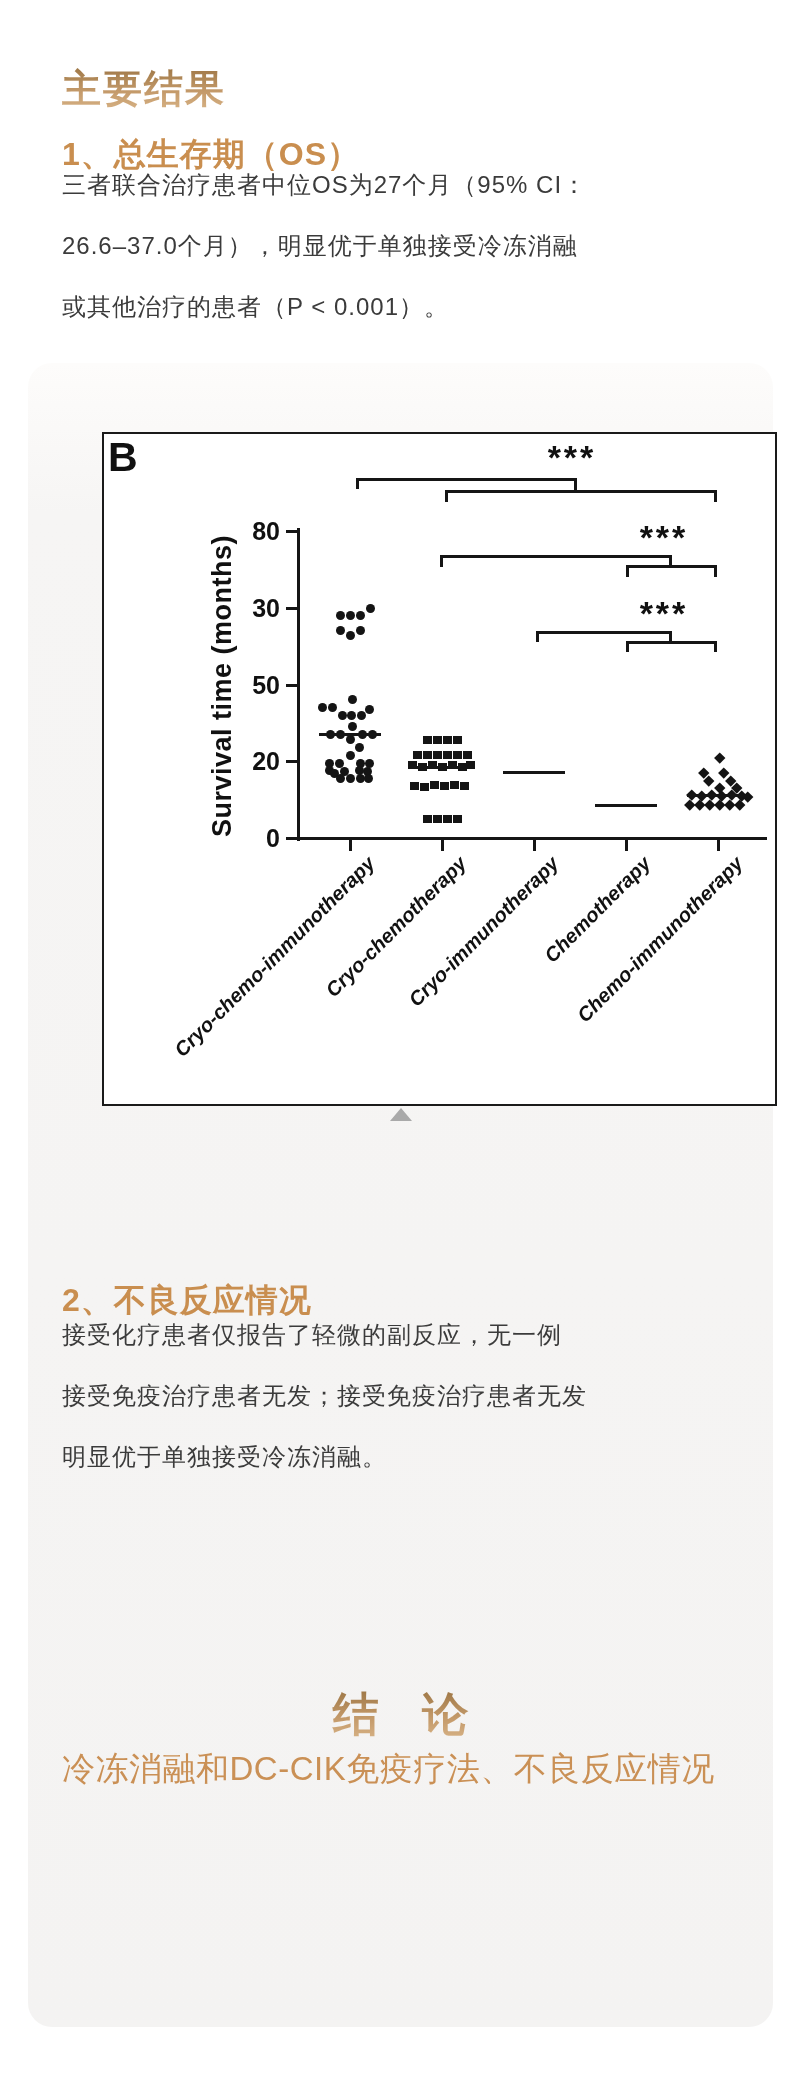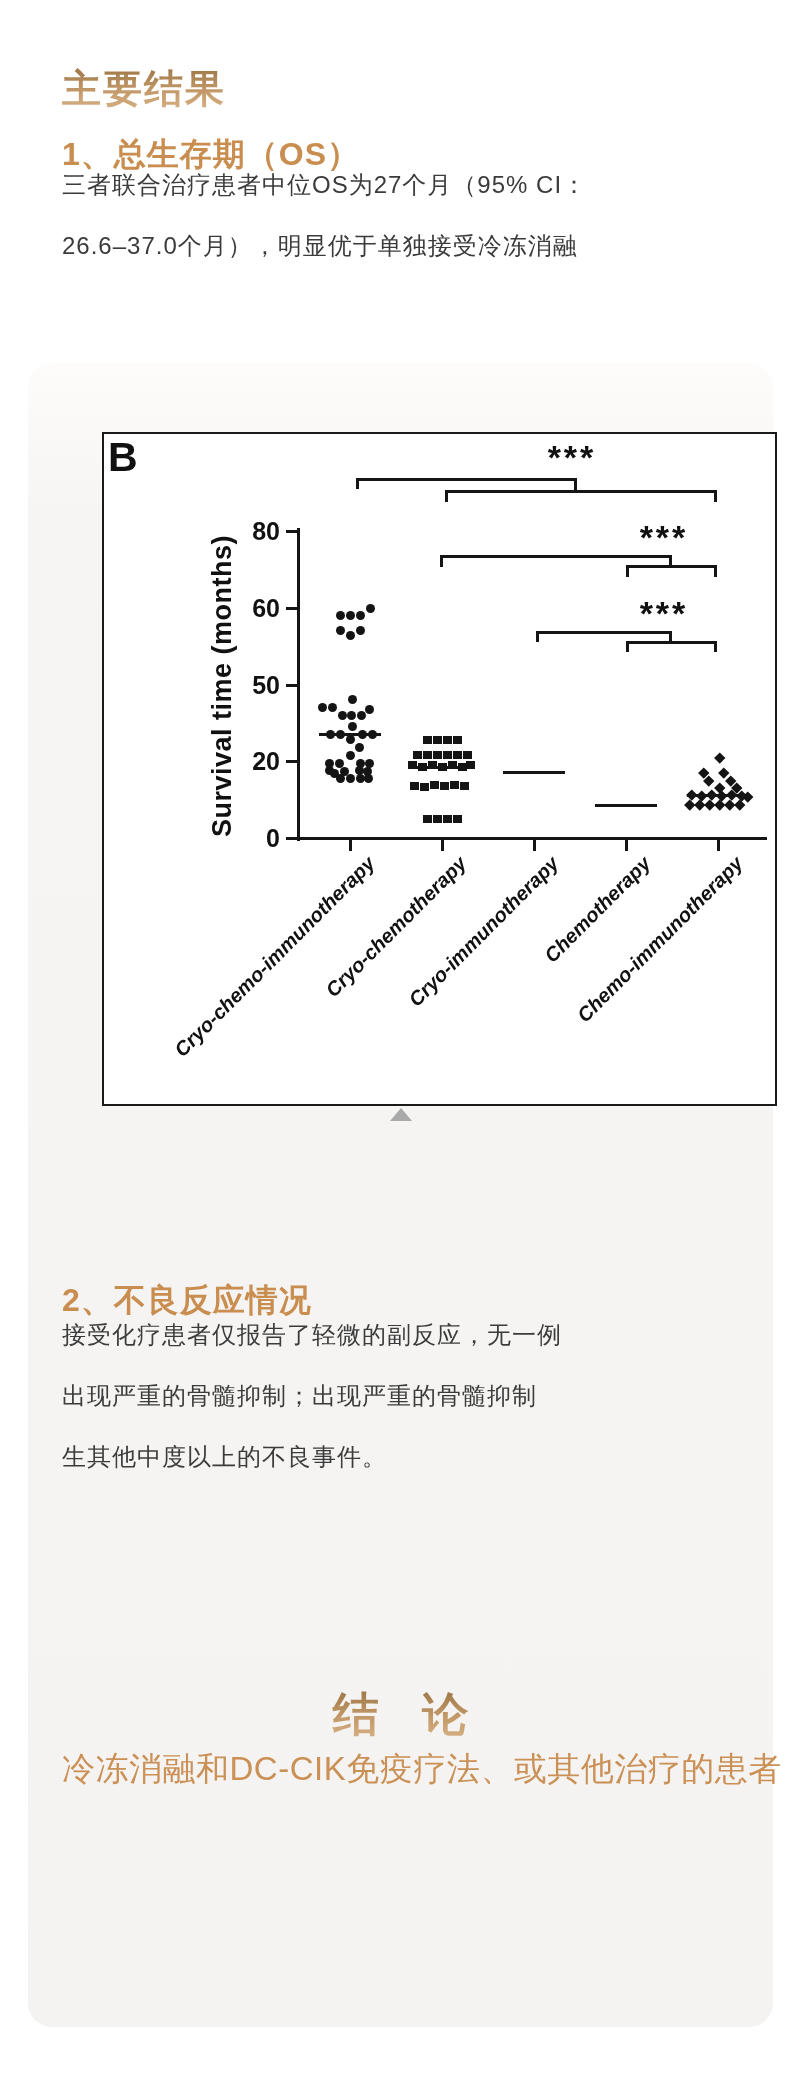--- a/index.html
+++ b/index.html
@@ -115,37 +115,38 @@
 
 <div class="page">
 
   <h1 class="page-title gold-serif">主要结果</h1>
 
   <h2 class="sec-heading" style="top:106px;">1、总生存期（OS）</h2>
 
   <div class="body-text" style="top:154px;">
     <div>三者联合治疗患者中位OS为27个月（95% CI：</div>
     <div>26.6–37.0个月），明显优于单独接受冷冻消融</div>
+    <div>或其他治疗的患者（P &lt; 0.001）。</div>
   </div>
 
   <div class="card">
 
     <figure class="chart-frame" id="chart-frame">
       <div class="panel-label">B</div>
       <div class="ylabel" id="chart-ylabel" style="left: 118px; top: 252px; transform: translate(-50%, -50%) rotate(-90deg);">Survival time (months)</div>
     <div class="seg" style="left: 193px; top: 94px; width: 3px; height: 313px; position: absolute;"></div>
         <div class="seg" style="left: 193px; top: 403px; width: 470px; height: 3px; position: absolute;"></div>
         <div class="seg" style="left: 182px; top: 403px; width: 11px; height: 3px; position: absolute;"></div>
         <div class="ytick-label" style="left: 126px; top: 390px; position: absolute;">0</div>
         <div class="seg" style="left: 182px; top: 326.25px; width: 11px; height: 3px; position: absolute;"></div>
         <div class="ytick-label" style="left: 126px; top: 313.25px; position: absolute;">20</div>
         <div class="seg" style="left: 182px; top: 249.5px; width: 11px; height: 3px; position: absolute;"></div>
         <div class="ytick-label" style="left: 126px; top: 236.5px; position: absolute;">50</div>
         <div class="seg" style="left: 182px; top: 172.75px; width: 11px; height: 3px; position: absolute;"></div>
-        <div class="ytick-label" style="left: 126px; top: 159.75px; position: absolute;">60</div>
+        <div class="ytick-label" style="left: 126px; top: 159.75px; position: absolute;">30</div>
         <div class="seg" style="left: 182px; top: 96px; width: 11px; height: 3px; position: absolute;"></div>
         <div class="ytick-label" style="left: 126px; top: 83px; position: absolute;">80</div>
         <div class="seg" style="left: 245px; top: 406px; width: 3px; height: 11px; position: absolute;"></div>
         <div class="cat-label" style="right: 412px; top: 418px; position: absolute;">Cryo-chemo-immunotherapy</div>
         <div class="seg" style="left: 337px; top: 406px; width: 3px; height: 11px; position: absolute;"></div>
         <div class="cat-label" style="right: 320px; top: 418px; position: absolute;">Cryo-chemotherapy</div>
         <div class="seg" style="left: 429px; top: 406px; width: 3px; height: 11px; position: absolute;"></div>
         <div class="cat-label" style="right: 228px; top: 418px; position: absolute;">Cryo-immunotherapy</div>
         <div class="seg" style="left: 521px; top: 406px; width: 3px; height: 11px; position: absolute;"></div>
         <div class="cat-label" style="right: 136px; top: 418px; position: absolute;">Chemotherapy</div>
@@ -313,24 +314,24 @@
         <div class="seg" style="left: 610px; top: 207px; width: 3px; height: 11px; position: absolute;"></div>
         <div class="stars" style="left: 490px; top: 160px; position: absolute;">***</div>
       </figure>
 
     <div class="pointer-triangle"></div>
 
     <h2 class="sec-heading" style="left:34px;top:889px;">2、不良反应情况</h2>
 
     <div class="body-text" style="left:34px;top:941px;">
       <div>接受化疗患者仅报告了轻微的副反应，无一例</div>
-      <div>出现严重的骨髓抑制；出现严重的骨髓抑制</div>
-      <div>生其他中度以上的不良事件。</div>
+      <div>接受免疫治疗患者无发；接受免疫治疗患者无发</div>
+      <div>明显优于单独接受冷冻消融。</div>
     </div>
 
     <h2 class="conclusion-title gold-serif">结 论</h2>
 
     <div class="conclusion-text">
-      <div>冷冻消融和DC-CIK免疫疗法、或其他治疗的患者</div>
+      <div>冷冻消融和DC-CIK免疫疗法、不良反应情况</div>
     </div>
 
   </div>
 </div>
 
 </body></html>

